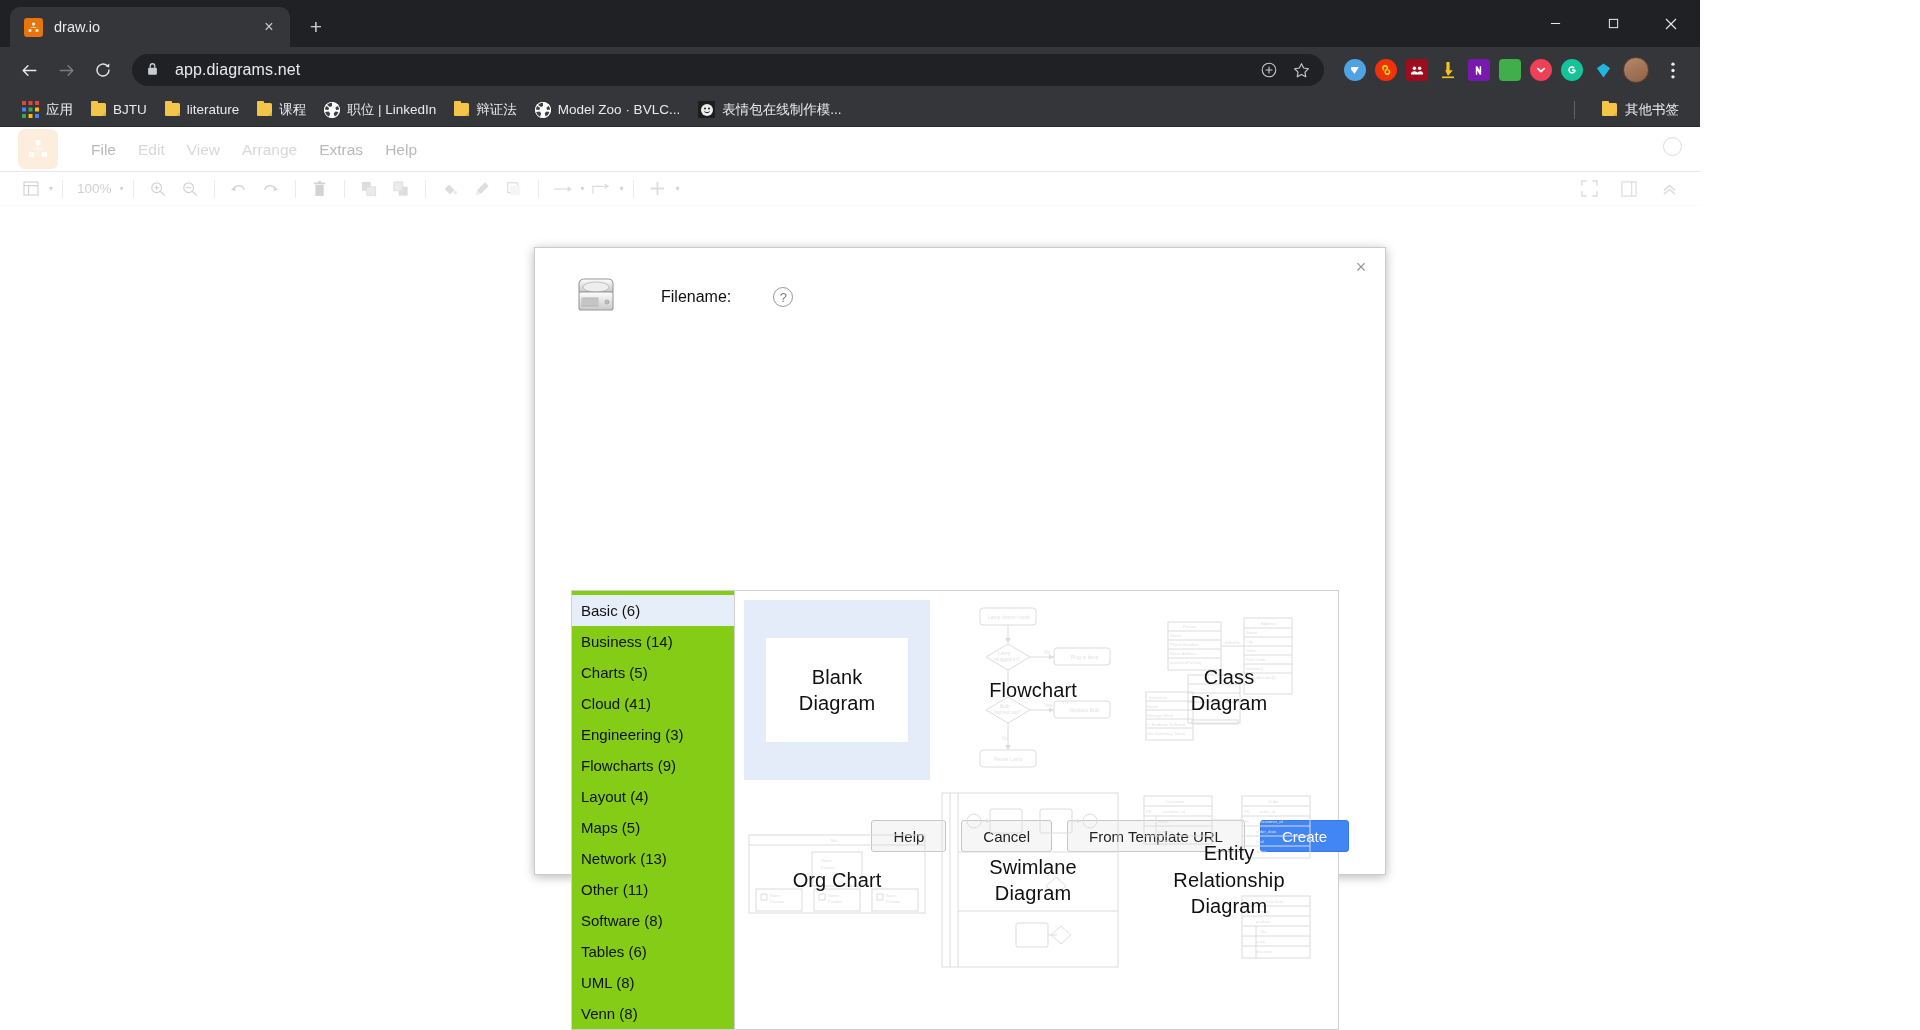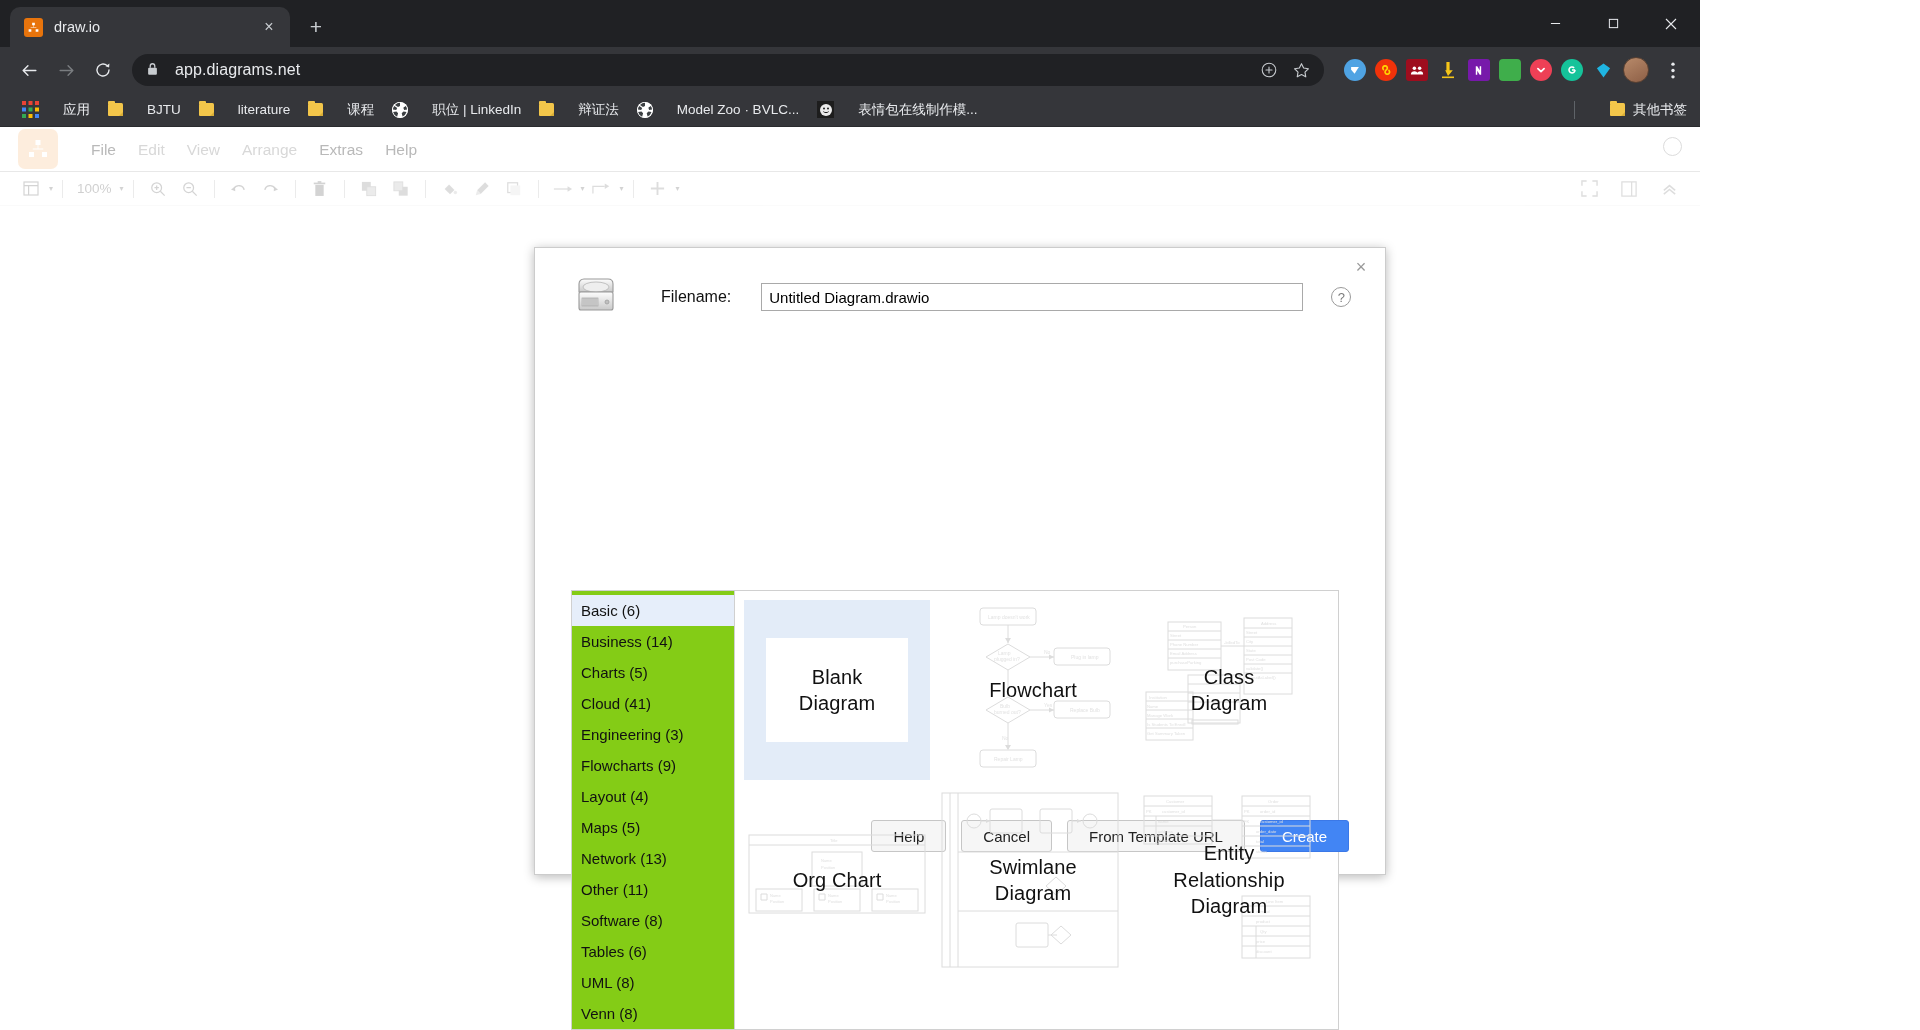--- a/index.html
+++ b/index.html
@@ -78,21 +78,21 @@
     background:linear-gradient(150deg,#b88a6a,#8d5f46); flex:0 0 auto;
     border:1px solid #5a4132;
   }
   .kebab { width:30px; height:34px; display:flex; align-items:center; justify-content:center; color:#e8eaed; }
 
   .bookmarks {
     height:34px; background:#35363a; display:flex; align-items:center;
     padding:0 13px; gap:0; border-bottom:1px solid #2a2b2e; position:relative;
   }
   .bm {
-    display:flex; align-items:center; gap:24px; padding:4px 9px;
+    display:flex; align-items:center; gap:7px; padding:4px 9px;
     border-radius:4px; color:#e8eaed; font-size:13.5px; white-space:nowrap;
   }
   .bm-folder {
     width:15px; height:13px; background:#f3c64a; border-radius:1.5px 1.5px 1px 1px;
     position:relative; flex:0 0 auto;
   }
   .bm-folder:after {
     content:""; position:absolute; left:0; top:-2.5px; width:7px; height:3px;
     background:#f3c64a; border-radius:1px 1px 0 0;
   }
@@ -103,21 +103,21 @@
   }
   .bm-globe {
     width:16px; height:16px; border-radius:50%; background:#fff;
     flex:0 0 auto; position:relative; overflow:hidden;
   }
   .bm-smiley {
     width:17px; height:17px; background:#1d1d1d; flex:0 0 auto;
     display:flex; align-items:center; justify-content:center;
   }
   .bm-apps { width:17px; height:17px; flex:0 0 auto; }
-  .bm-right { position:absolute; right:4px; display:flex; align-items:center; gap:8px;}
+  .bm-right { position:absolute; right:12px; display:flex; align-items:center; gap:8px;}
   .bm-divider { position:absolute; right:125px; width:1px; height:18px; background:#5f6368; }
 
   
   .app { background:#fff; position:relative; height:calc(1030px - 47px - 46px - 34px); }
   .dio-menubar {
     height:45px; display:flex; align-items:center; padding-left:18px;
     border-bottom:1px solid #e8e8e8; background:#fff;
   }
   .dio-logo {
     width:40px; height:40px; border-radius:7px; background:#fce4cb;
@@ -581,21 +581,20 @@
           </defs>
           <path d="M8 10c0-3 2-5 5-5h24c3 0 5 2 5 5v8H8z" fill="url(#hg)" stroke="#9a9a9a" stroke-width="1.1"></path>
           <ellipse cx="25" cy="13" rx="13" ry="5" fill="#eee" stroke="#b5b5b5" stroke-width=".8"></ellipse>
           <rect x="8" y="18" width="34" height="18" rx="2" fill="url(#hg)" stroke="#9a9a9a" stroke-width="1.1"></rect>
           <rect x="11" y="24" width="16" height="8" fill="#d6d6d6" stroke="#a8a8a8" stroke-width=".7"></rect>
           <path stroke="#a8a8a8" stroke-width=".7" d="M13 24v8M15 24v8M17 24v8M19 24v8M21 24v8M23 24v8M25 24v8"></path>
           <circle cx="36" cy="28" r="2" fill="#c0c0c0" stroke="#999" stroke-width=".7"></circle>
         </svg>
       </span>
       <span class="fn-label">Filename:</span>
-      <input class="fn-input" type="text" value="Untitled Diagram.drawio" placeholder="Untitled Diagram.drawio" style="">
       <span class="help-q">?</span>
     </div>
 
     <div class="modal-body">
       <div class="cat-list">
         <div class="cat-item active">Basic (6)</div>
         <div class="cat-item">Business (14)</div>
         <div class="cat-item">Charts (5)</div>
         <div class="cat-item">Cloud (41)</div>
         <div class="cat-item">Engineering (3)</div>

